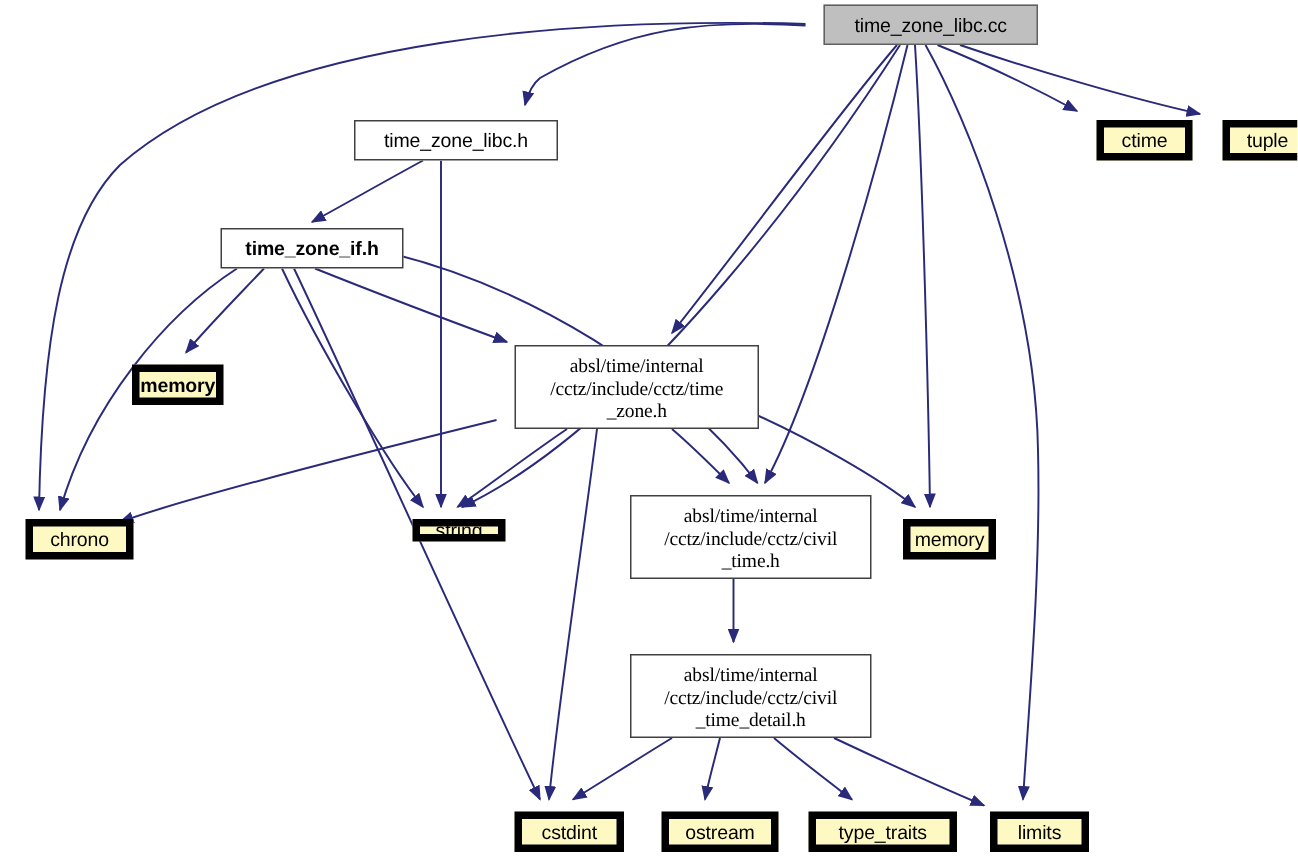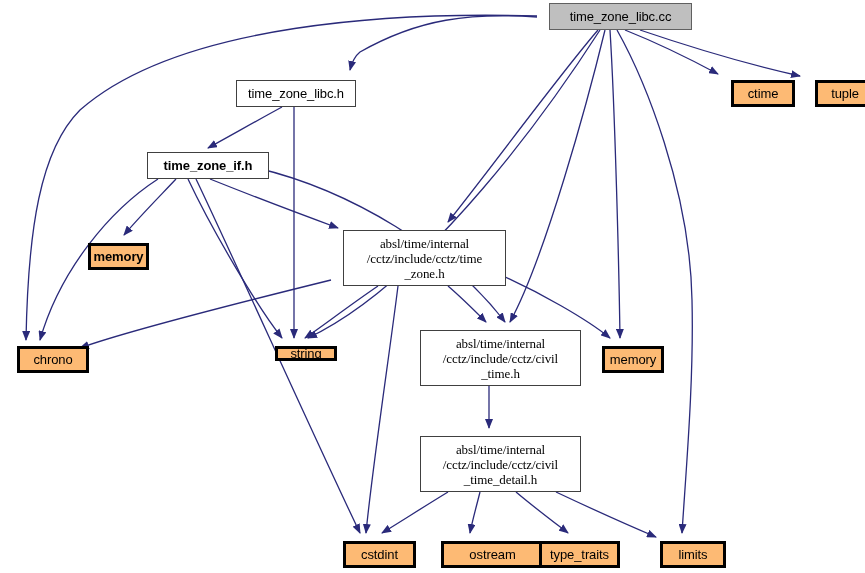--- a/index.html
+++ b/index.html
@@ -38,22 +38,22 @@
     align-items: center;
     justify-content: center;
     text-align: center;
     color: #000000;
     font-size: 13px;
     line-height: 15px;
     white-space: pre-line;
     letter-spacing: -0.1px;
   }
   .node-system {
-    background: #fdba74;
-    border: 3px solid #000000;
+    background: #fef9c3;
+    border: 5px solid #000000;
   }
   .node-project {
     background: #ffffff;
     border: 1px solid #404040;
   }
   .node-current {
     background: #bfbfbf;
     border: 1px solid #606060;
   }
   .node-multiline {
@@ -99,36 +99,36 @@
         <path d="M 489,386 C 489,400 489,416 489,428" fill="none" stroke="#2a2a7a" stroke-width="1.3" marker-end="url(#arrowhead)"></path>
         <path d="M 448,492 C 425,506 400,522 382,533" fill="none" stroke="#2a2a7a" stroke-width="1.3" marker-end="url(#arrowhead)"></path>
         <path d="M 480,492 C 476,508 472,522 470,533" fill="none" stroke="#2a2a7a" stroke-width="1.3" marker-end="url(#arrowhead)"></path>
         <path d="M 516,492 C 535,508 555,523 568,533" fill="none" stroke="#2a2a7a" stroke-width="1.3" marker-end="url(#arrowhead)"></path>
         <path d="M 556,492 C 590,508 630,526 656,537" fill="none" stroke="#2a2a7a" stroke-width="1.3" marker-end="url(#arrowhead)"></path>
       </g>
   </svg>
 
   <div id="node-layer">
       <div class="node node-current" style="left: 537px; top: 3px; width: 143px; height: 27px;">time_zone_libc.cc</div>
-      <div class="node node-project" style="left: 224px; top: 80px; width: 120px; height: 27px;">time_zone_libc.h</div>
+      <div class="node node-project" style="left: 224px; top: 80px; width: 136px; height: 27px;">time_zone_libc.h</div>
       <div class="node node-system" style="left: 719px; top: 80px; width: 64px; height: 27px;">ctime</div>
       <div class="node node-system" style="left: 803px; top: 80px; width: 60px; height: 27px;">tuple</div>
       <div class="node node-project" style="left: 135px; top: 152px; width: 122px; height: 27px; font-weight: bold;">time_zone_if.h</div>
       <div class="node node-system" style="left: 76px; top: 243px; width: 61px; height: 27px; font-weight: bold;">memory</div>
       <div class="node node-project node-multiline" style="left: 331px; top: 230px; width: 163px; height: 56px;">absl/time/internal
 /cctz/include/cctz/time
 _zone.h</div>
       <div class="node node-system" style="left: 5px; top: 346px; width: 72px; height: 27px;">chrono</div>
       <div class="node node-system" style="left: 263px; top: 346px; width: 62px; height: 15px;">string</div>
       <div class="node node-project node-multiline" style="left: 408px; top: 330px; width: 161px; height: 56px;">absl/time/internal
 /cctz/include/cctz/civil
 _time.h</div>
       <div class="node node-system" style="left: 590px; top: 346px; width: 62px; height: 27px;">memory</div>
       <div class="node node-project node-multiline" style="left: 408px; top: 436px; width: 161px; height: 56px;">absl/time/internal
 /cctz/include/cctz/civil
 _time_detail.h</div>
       <div class="node node-system" style="left: 331px; top: 541px; width: 73px; height: 27px;">cstdint</div>
-      <div class="node node-system" style="left: 429px; top: 541px; width: 103px; height: 27px;">ostream</div>
-      <div class="node node-system" style="left: 527px; top: 541px; width: 81px; height: 27px;">type_traits</div>
+      <div class="node node-system" style="left: 429px; top: 541px; width: 78px; height: 27px;">ostream</div>
+      <div class="node node-system" style="left: 527px; top: 541px; width: 99px; height: 27px;">type_traits</div>
       <div class="node node-system" style="left: 648px; top: 541px; width: 66px; height: 27px;">limits</div>
     </div>
 
 </div>
 
 </body></html>

